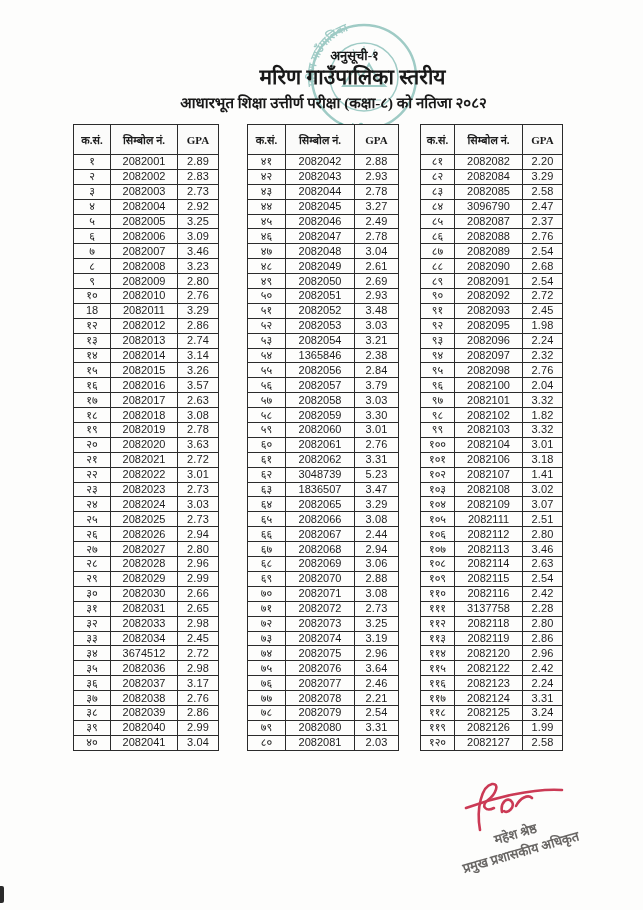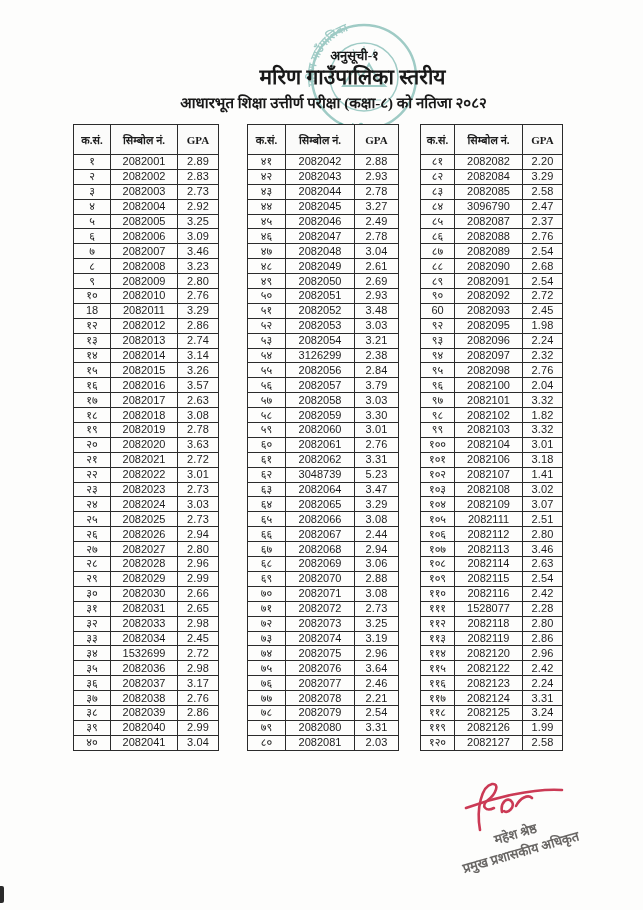--- a/index.html
+++ b/index.html
@@ -254,21 +254,21 @@
           <td class="col-symbol">2082033</td>
           <td class="col-gpa">2.98</td>
         </tr>
         <tr>
           <td class="col-serial">३३</td>
           <td class="col-symbol">2082034</td>
           <td class="col-gpa">2.45</td>
         </tr>
         <tr>
           <td class="col-serial">३४</td>
-          <td class="col-symbol">1532699</td>
+          <td class="col-symbol">3674512</td>
           <td class="col-gpa">2.72</td>
         </tr>
         <tr>
           <td class="col-serial">३५</td>
           <td class="col-symbol">2082036</td>
           <td class="col-gpa">2.98</td>
         </tr>
         <tr>
           <td class="col-serial">३६</td>
           <td class="col-symbol">2082037</td>
@@ -371,21 +371,21 @@
           <td class="col-symbol">2082053</td>
           <td class="col-gpa">3.03</td>
         </tr>
         <tr>
           <td class="col-serial">५३</td>
           <td class="col-symbol">2082054</td>
           <td class="col-gpa">3.21</td>
         </tr>
         <tr>
           <td class="col-serial">५४</td>
-          <td class="col-symbol">3126299</td>
+          <td class="col-symbol">1365846</td>
           <td class="col-gpa">2.38</td>
         </tr>
         <tr>
           <td class="col-serial">५५</td>
           <td class="col-symbol">2082056</td>
           <td class="col-gpa">2.84</td>
         </tr>
         <tr>
           <td class="col-serial">५६</td>
           <td class="col-symbol">2082057</td>
@@ -416,21 +416,21 @@
           <td class="col-symbol">2082062</td>
           <td class="col-gpa">3.31</td>
         </tr>
         <tr>
           <td class="col-serial">६२</td>
           <td class="col-symbol">3048739</td>
           <td class="col-gpa">5.23</td>
         </tr>
         <tr>
           <td class="col-serial">६३</td>
-          <td class="col-symbol">2082064</td>
+          <td class="col-symbol">1836507</td>
           <td class="col-gpa">3.47</td>
         </tr>
         <tr>
           <td class="col-serial">६४</td>
           <td class="col-symbol">2082065</td>
           <td class="col-gpa">3.29</td>
         </tr>
         <tr>
           <td class="col-serial">६५</td>
           <td class="col-symbol">2082066</td>
@@ -572,21 +572,21 @@
           <td class="col-serial">८९</td>
           <td class="col-symbol">2082091</td>
           <td class="col-gpa">2.54</td>
         </tr>
         <tr>
           <td class="col-serial">९०</td>
           <td class="col-symbol">2082092</td>
           <td class="col-gpa">2.72</td>
         </tr>
         <tr>
-          <td class="col-serial">60</td>
+          <td class="col-serial">९१</td>
           <td class="col-symbol">2082093</td>
           <td class="col-gpa">2.45</td>
         </tr>
         <tr>
           <td class="col-serial">९२</td>
           <td class="col-symbol">2082095</td>
           <td class="col-gpa">1.98</td>
         </tr>
         <tr>
           <td class="col-serial">९३</td>
@@ -673,21 +673,21 @@
           <td class="col-symbol">2082115</td>
           <td class="col-gpa">2.54</td>
         </tr>
         <tr>
           <td class="col-serial">११०</td>
           <td class="col-symbol">2082116</td>
           <td class="col-gpa">2.42</td>
         </tr>
         <tr>
           <td class="col-serial">१११</td>
-          <td class="col-symbol">1528077</td>
+          <td class="col-symbol">3137758</td>
           <td class="col-gpa">2.28</td>
         </tr>
         <tr>
           <td class="col-serial">११२</td>
           <td class="col-symbol">2082118</td>
           <td class="col-gpa">2.80</td>
         </tr>
         <tr>
           <td class="col-serial">११३</td>
           <td class="col-symbol">2082119</td>

